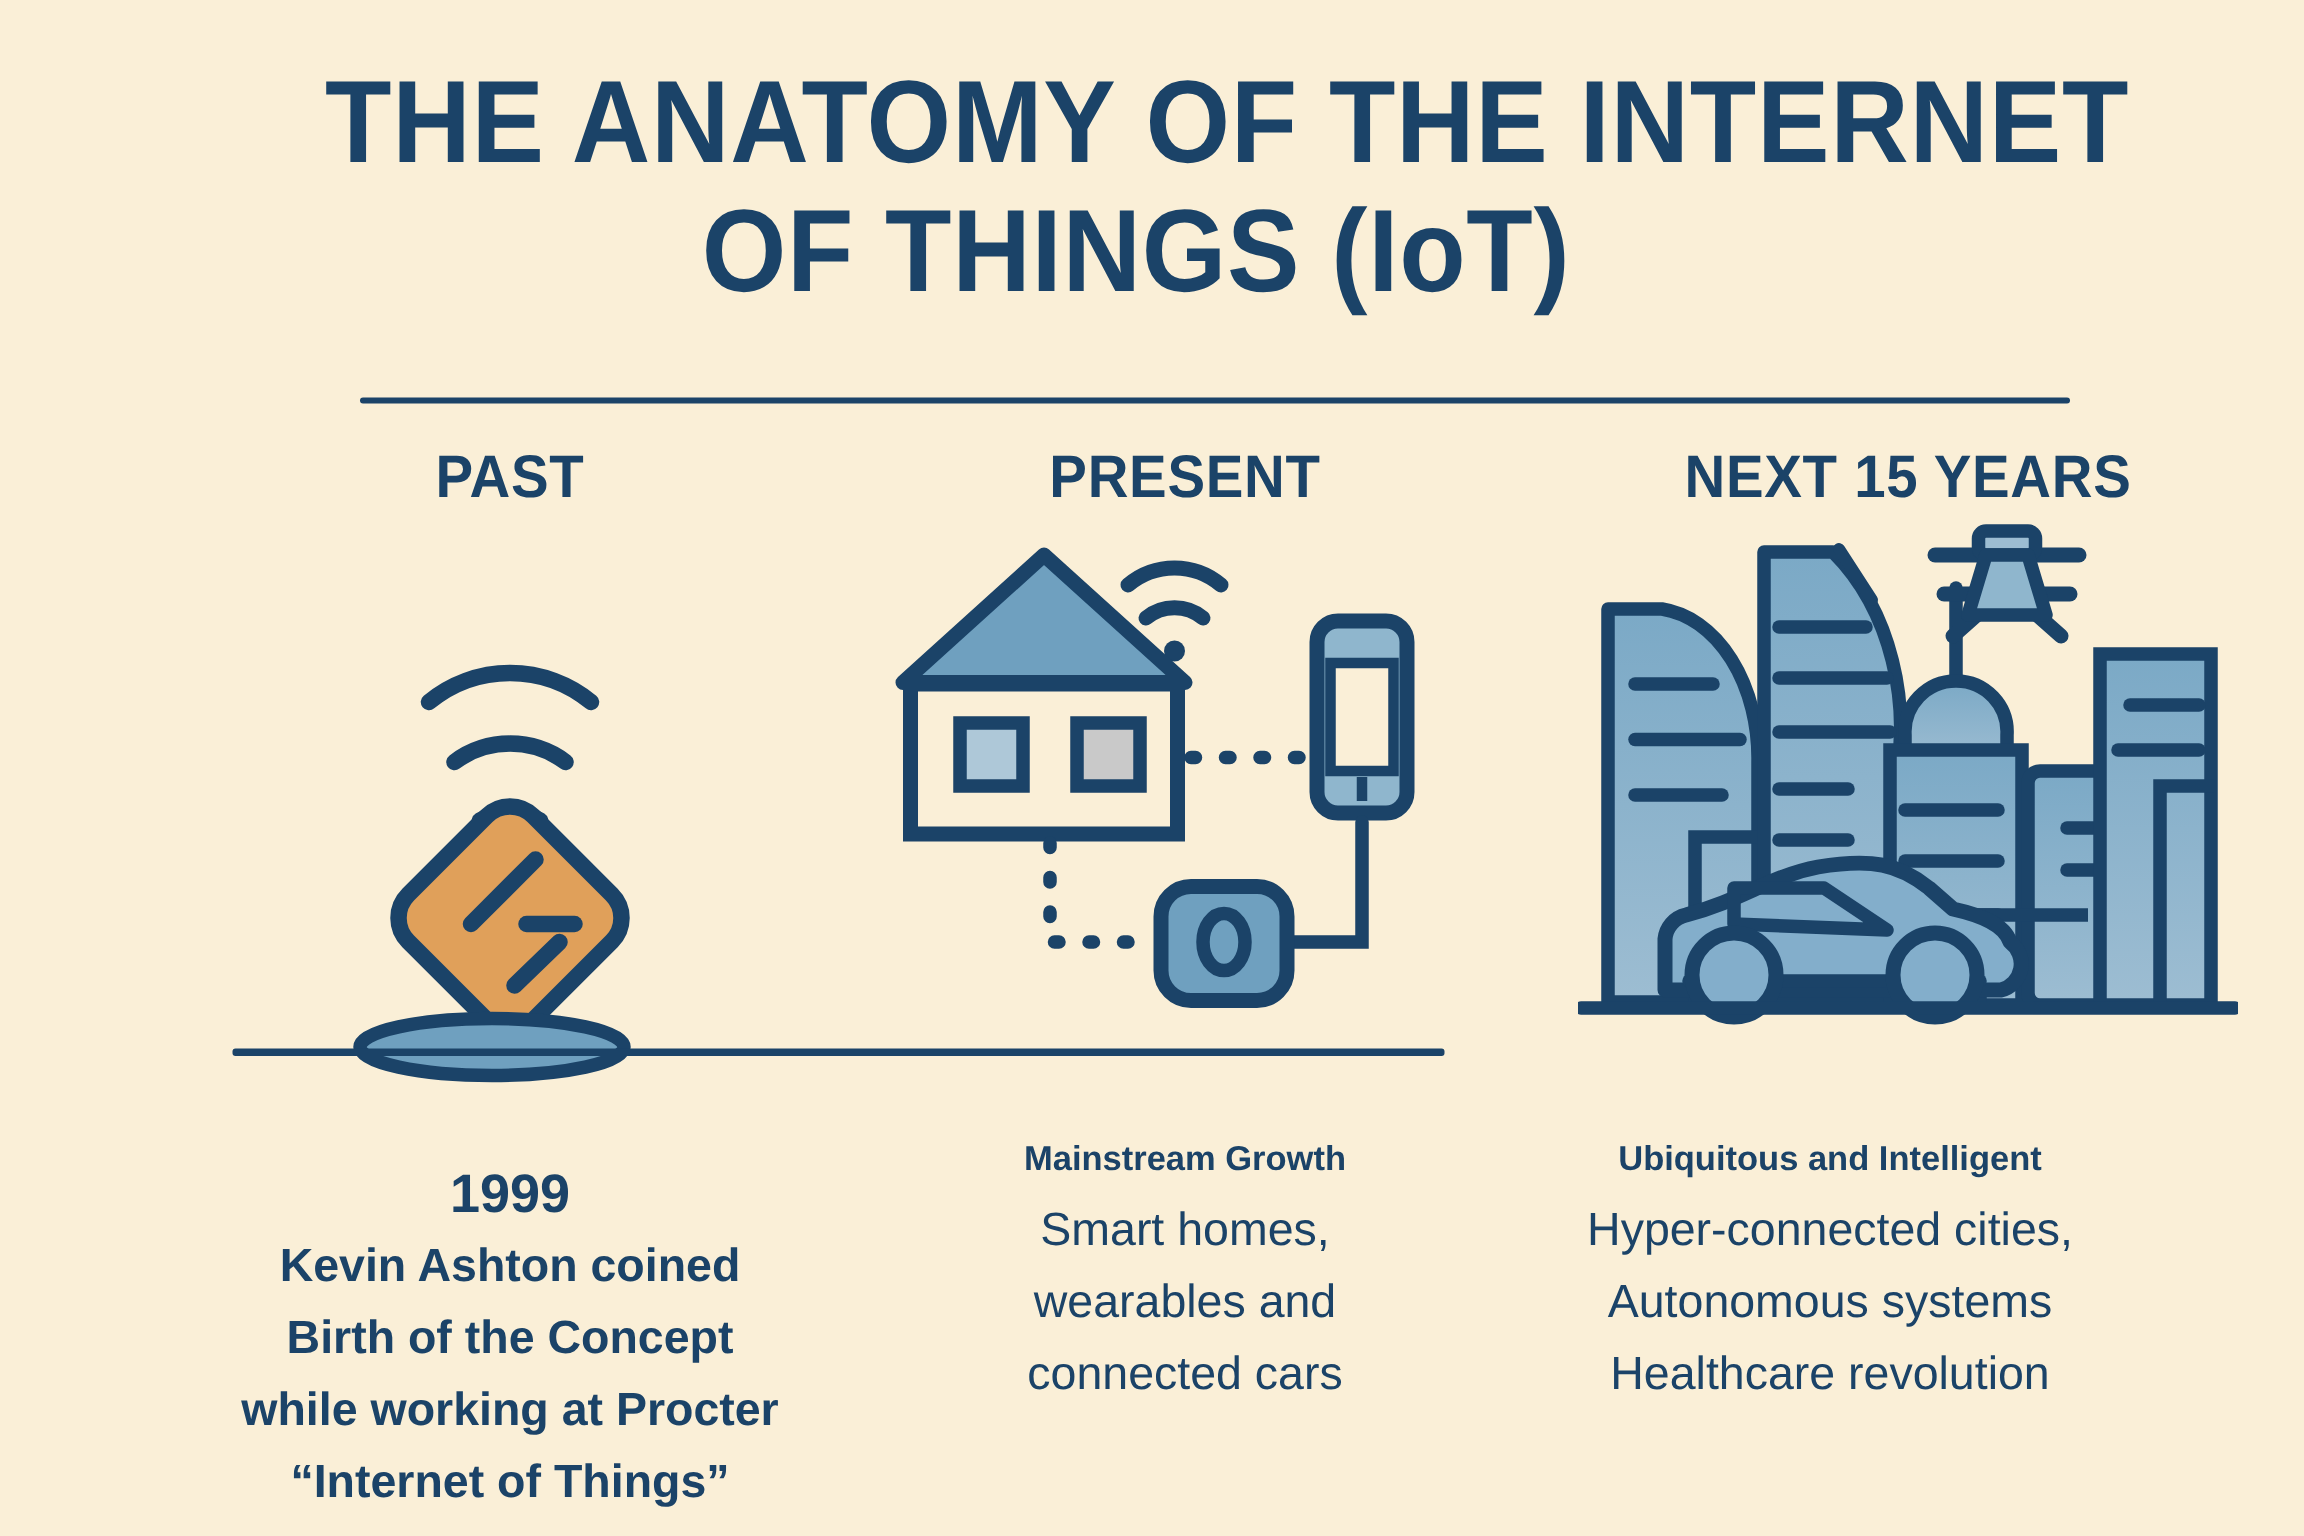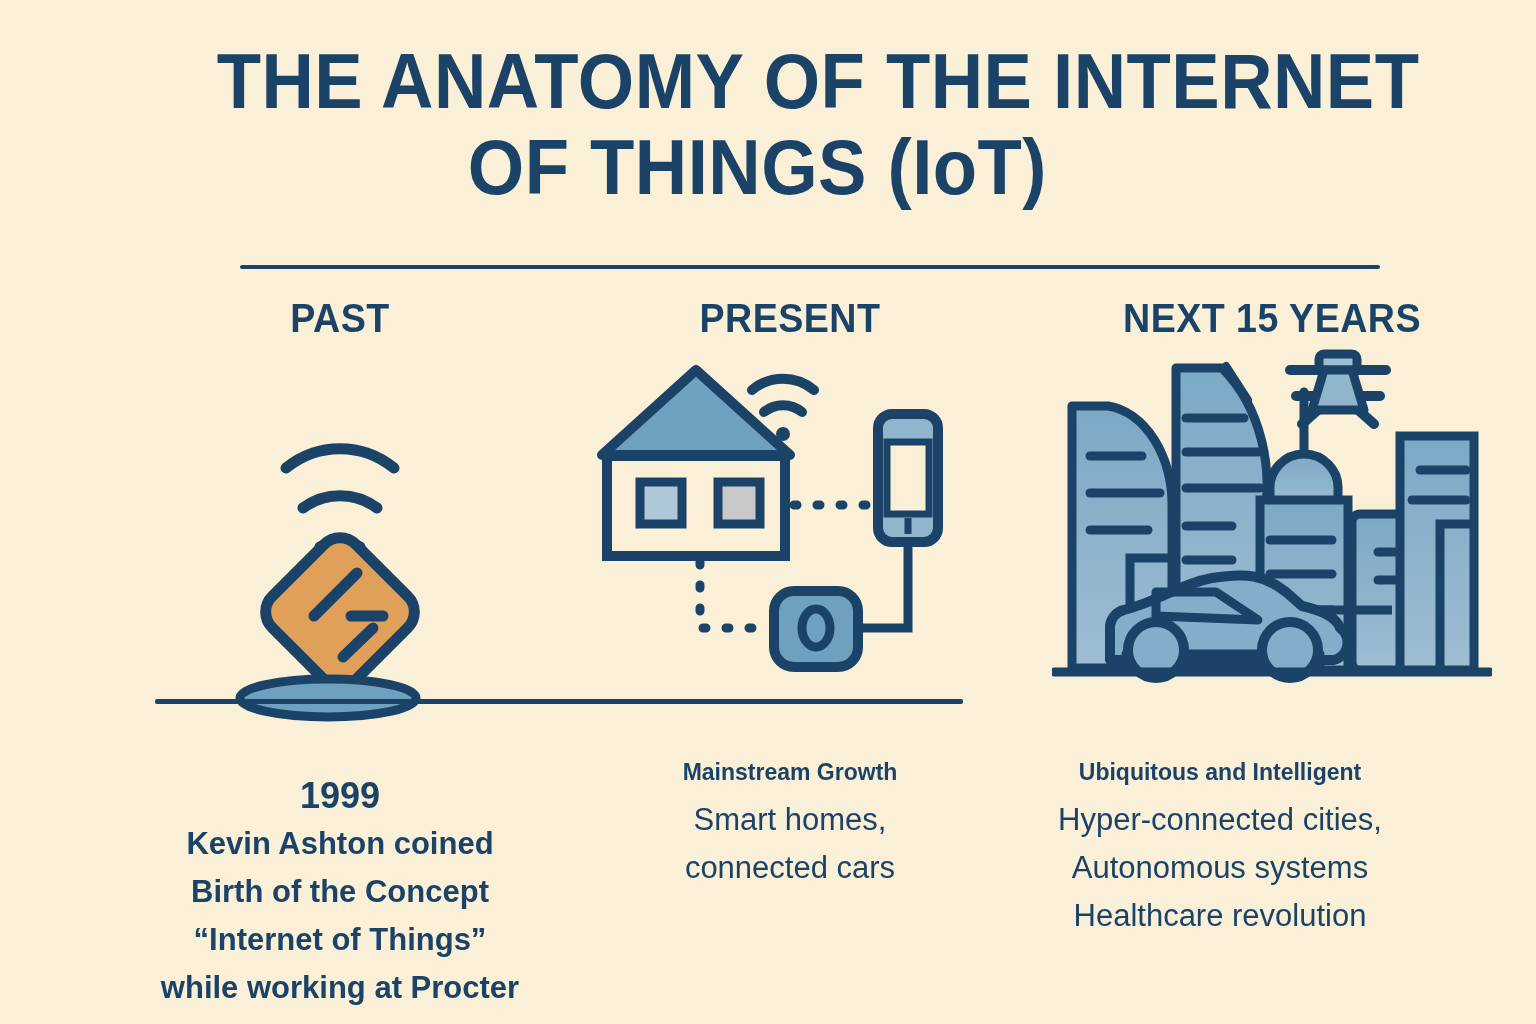--- a/index.html
+++ b/index.html
@@ -266,27 +266,28 @@
     </svg>
   </div>
 </div>
 
 <div id="rule-left"></div>
 
 <div class="caption" id="cap-past">
   <div class="cap-head year">1999</div>
   <div class="cap-line">Kevin Ashton coined</div>
   <div class="cap-line">Birth of the Concept</div>
+  <div class="cap-line">while working at Procter</div>
   <div class="cap-line">“Internet of Things”</div>
-  <div class="cap-line">while working at Procter</div>
 </div>
 
 <div class="caption" id="cap-present">
   <div class="cap-head">Mainstream Growth</div>
   <div class="cap-line">Smart homes,</div>
+  <div class="cap-line">wearables and</div>
   <div class="cap-line">connected cars</div>
 </div>
 
 <div class="caption" id="cap-future">
   <div class="cap-head">Ubiquitous and Intelligent</div>
   <div class="cap-line">Hyper-connected cities,</div>
   <div class="cap-line">Autonomous systems</div>
   <div class="cap-line">Healthcare revolution</div>
 </div>
 

